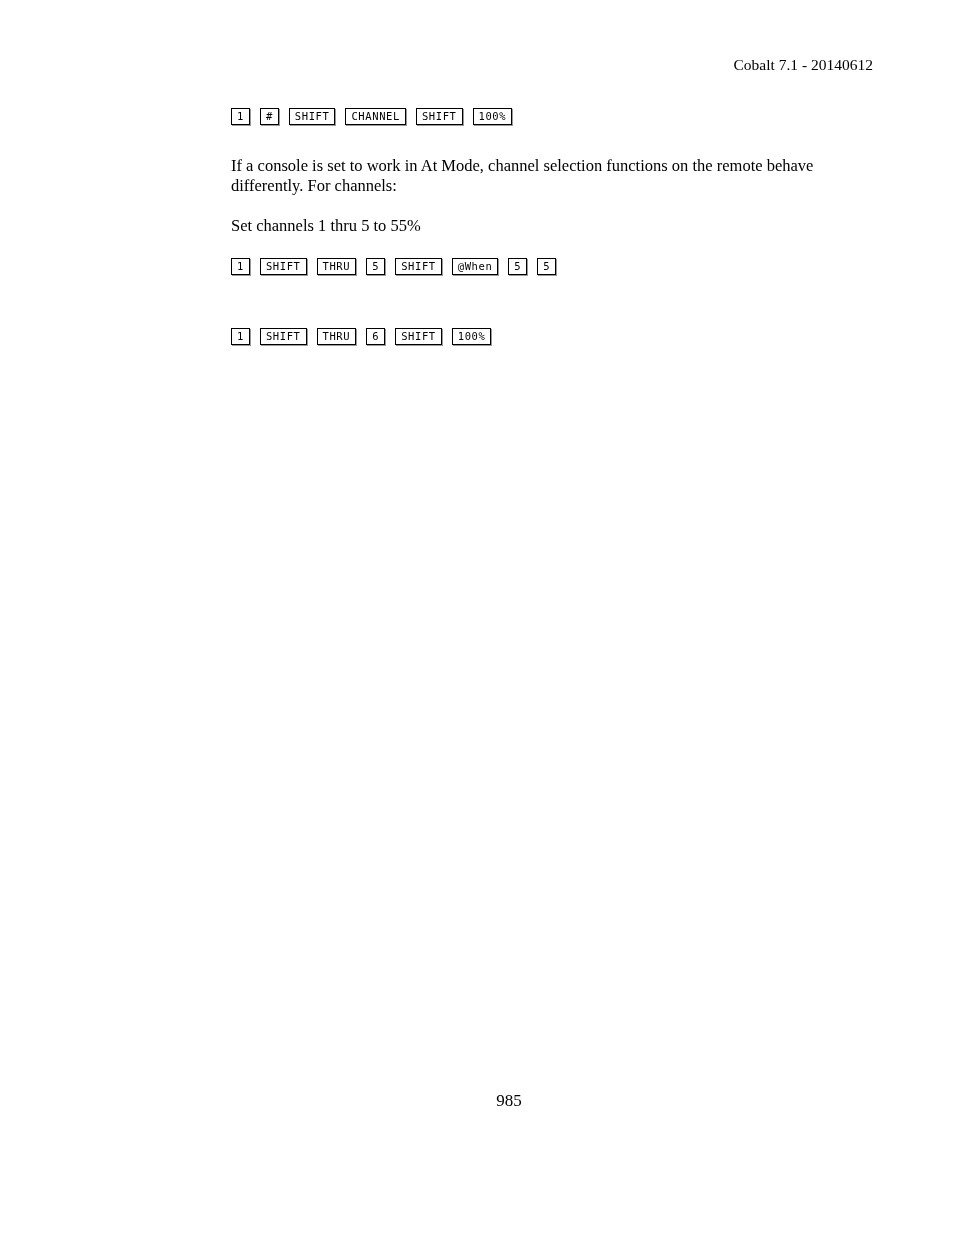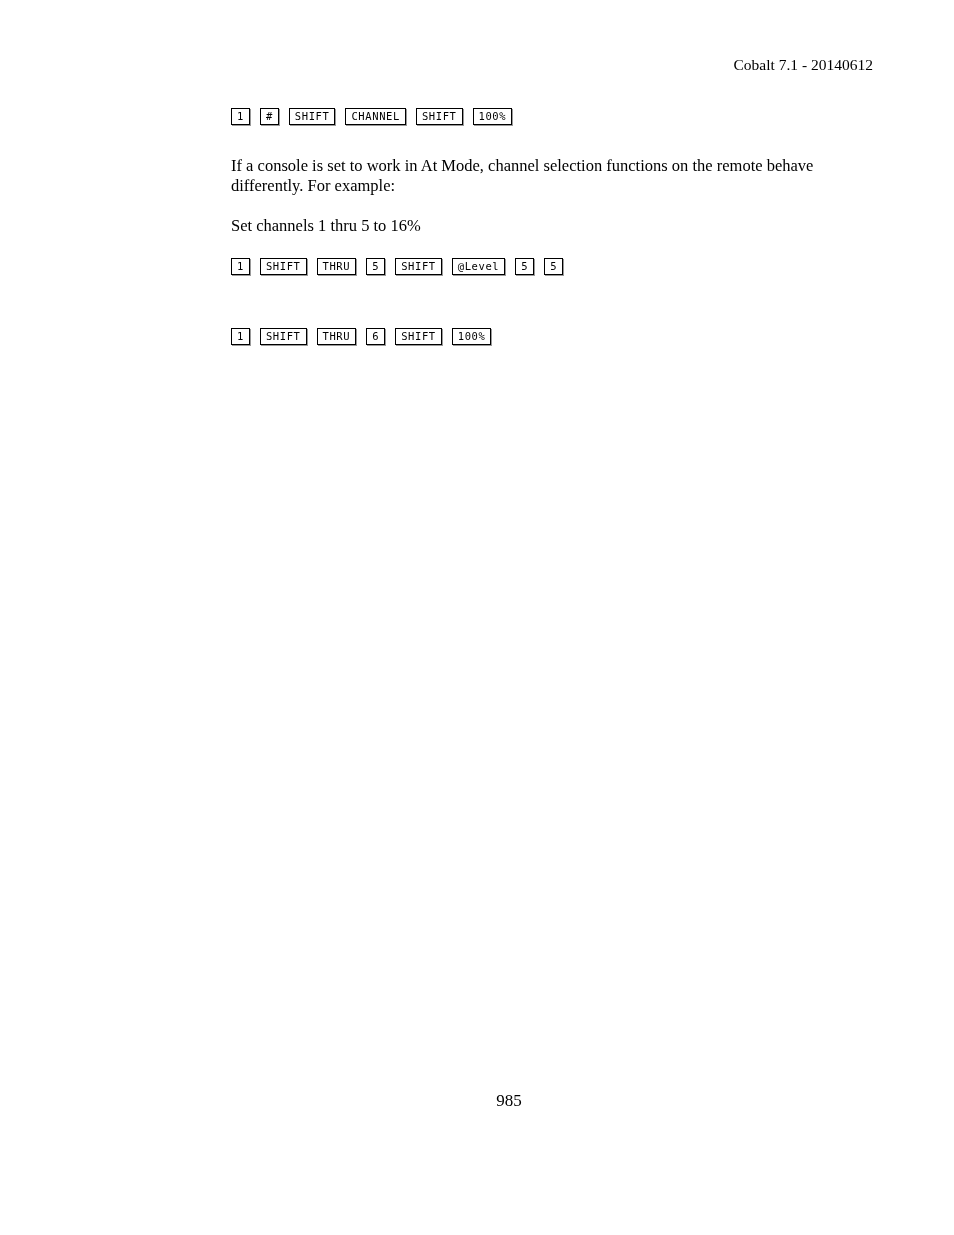--- a/index.html
+++ b/index.html
@@ -105,35 +105,35 @@
         <span class="keycap">1</span>
         <span class="keycap">#</span>
         <span class="keycap">SHIFT</span>
         <span class="keycap">CHANNEL</span>
         <span class="keycap">SHIFT</span>
         <span class="keycap">100%</span>
       </div>
 
     <div class="spacer-28"></div>
 
-    <div class="para">If a console is set to work in At Mode, channel selection functions on the remote behave differently. For example:</div>
+    <div class="para">If a console is set to work in At Mode, channel selection functions on the remote behave differently. For channels:</div>
 
     <div class="spacer-20"></div>
 
-    <div class="para">Set channels 1 thru 5 to 16%</div>
+    <div class="para">Set channels 1 thru 5 to 55%</div>
 
     <div class="spacer-22"></div>
 
     <div class="key-row">
         <span class="keycap">1</span>
         <span class="keycap">SHIFT</span>
         <span class="keycap">THRU</span>
         <span class="keycap">5</span>
         <span class="keycap">SHIFT</span>
-        <span class="keycap">@Level</span>
+        <span class="keycap">@When</span>
         <span class="keycap">5</span>
         <span class="keycap">5</span>
       </div>
 
     <div class="spacer-28"></div>
 
 
     <div class="spacer-22"></div>
 
     <div class="key-row">

